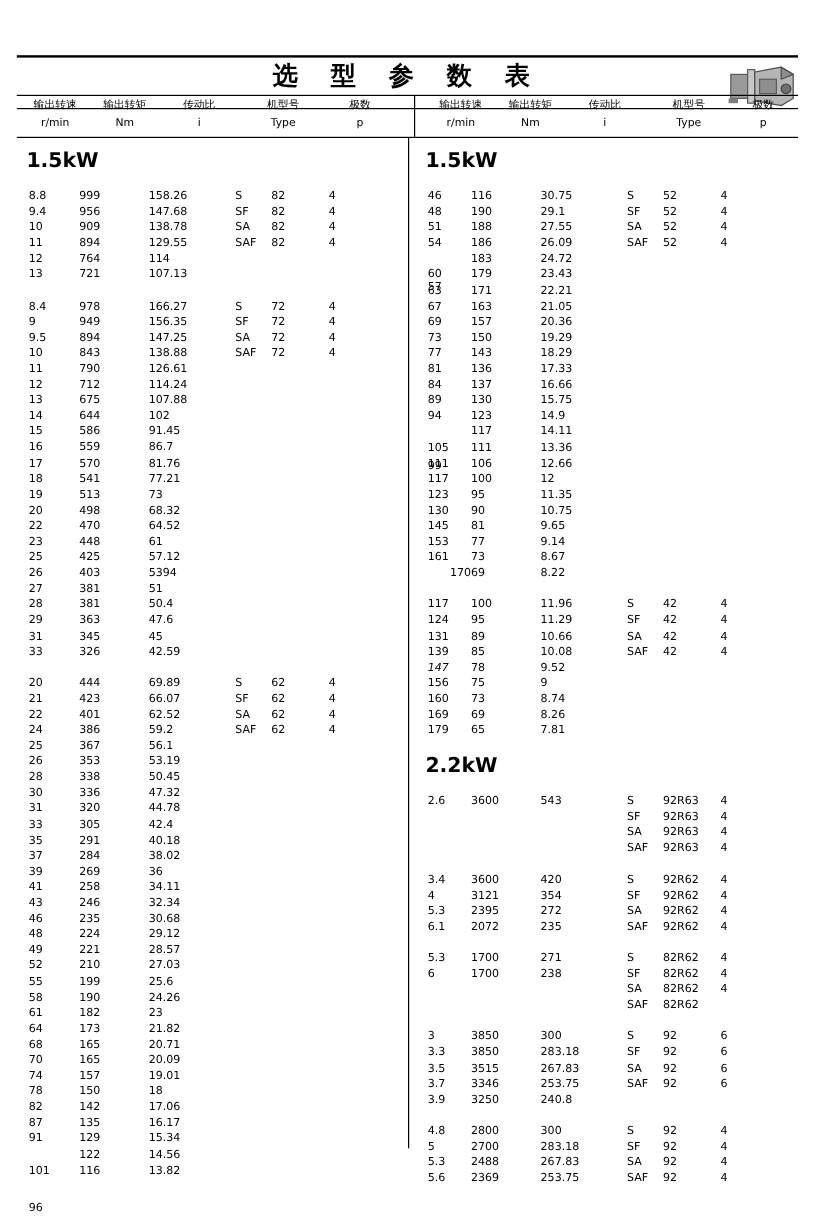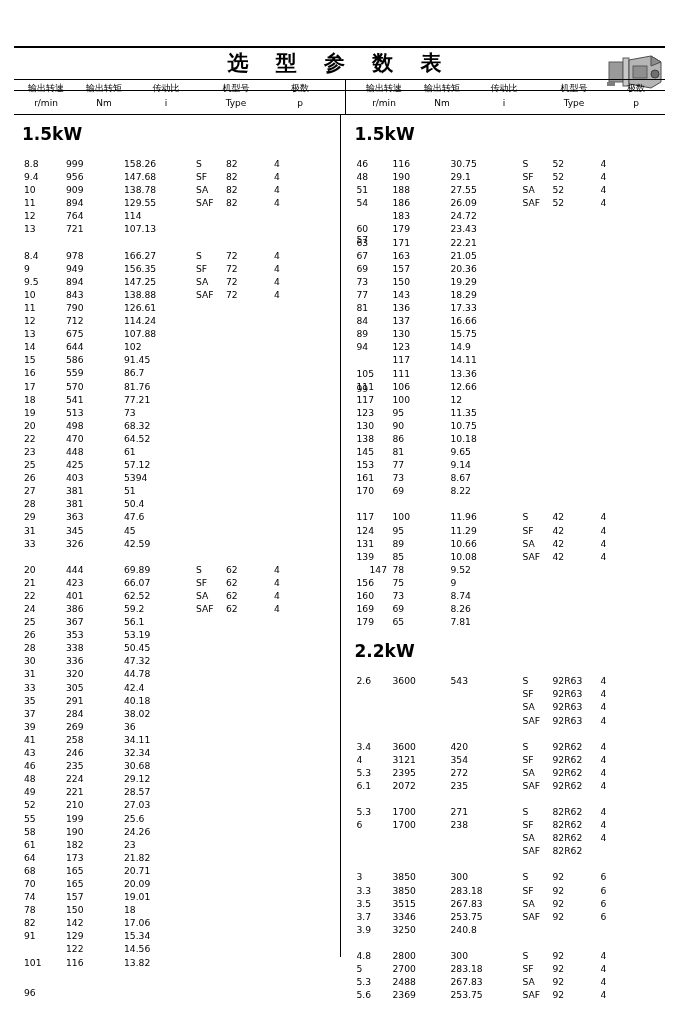--- a/index.html
+++ b/index.html
@@ -650,20 +650,28 @@
           </div>
           <div class="row">
             <div class="c0" style="padding-left: 10px;">82</div>
             <div class="c1">142</div>
             <div class="c2">17.06</div>
             <div class="c3"></div>
             <div class="c4"></div>
             <div class="c5"></div>
           </div>
           <div class="row">
+            <div class="c0" style="padding-left: 10px;">87</div>
+            <div class="c1">135</div>
+            <div class="c2">16.17</div>
+            <div class="c3"></div>
+            <div class="c4"></div>
+            <div class="c5"></div>
+          </div>
+          <div class="row">
             <div class="c0" style="padding-left: 10px;">91</div>
             <div class="c1">129</div>
             <div class="c2">15.34</div>
             <div class="c3"></div>
             <div class="c4"></div>
             <div class="c5"></div>
           </div>
           <div class="row">
             <div class="c0" style="padding-left: 10px; margin-top: 44px;">96</div>
             <div class="c1">122</div>
@@ -849,28 +857,20 @@
           </div>
           <div class="row">
             <div class="c0" style="padding-left: 16px;">130</div>
             <div class="c1">90</div>
             <div class="c2">10.75</div>
             <div class="c3"></div>
             <div class="c4"></div>
             <div class="c5"></div>
           </div>
           <div class="row">
-            <div class="c0" style="padding-left: 16px;">138</div>
-            <div class="c1">86</div>
-            <div class="c2">10.18</div>
-            <div class="c3"></div>
-            <div class="c4"></div>
-            <div class="c5"></div>
-          </div>
-          <div class="row">
             <div class="c0" style="padding-left: 16px;">145</div>
             <div class="c1">81</div>
             <div class="c2">9.65</div>
             <div class="c3"></div>
             <div class="c4"></div>
             <div class="c5"></div>
           </div>
           <div class="row">
             <div class="c0" style="padding-left: 16px;">153</div>
             <div class="c1">77</div>
@@ -881,21 +881,21 @@
           </div>
           <div class="row">
             <div class="c0" style="padding-left: 16px;">161</div>
             <div class="c1">73</div>
             <div class="c2">8.67</div>
             <div class="c3"></div>
             <div class="c4"></div>
             <div class="c5"></div>
           </div>
           <div class="row">
-            <div class="c0" style="padding-left: 16px;">170</div>
+            <div class="c0" style="padding-left: 16px; text-align: right;">170</div>
             <div class="c1">69</div>
             <div class="c2">8.22</div>
             <div class="c3"></div>
             <div class="c4"></div>
             <div class="c5"></div>
           </div>
           <div class="gap"></div>
           <div class="row">
             <div class="c0" style="padding-left: 16px;">117</div>
             <div class="c1">100</div>
@@ -922,21 +922,21 @@
           </div>
           <div class="row">
             <div class="c0" style="padding-left: 16px;">139</div>
             <div class="c1">85</div>
             <div class="c2">10.08</div>
             <div class="c3">SAF</div>
             <div class="c4">42</div>
             <div class="c5">4</div>
           </div>
           <div class="row">
-            <div class="c0" style="padding-left: 29px;">147</div>
+            <div class="c0" style="padding-left: 16px; font-style: italic;">147</div>
             <div class="c1">78</div>
             <div class="c2">9.52</div>
             <div class="c3"></div>
             <div class="c4"></div>
             <div class="c5"></div>
           </div>
           <div class="row">
             <div class="c0" style="padding-left: 16px;">156</div>
             <div class="c1">75</div>
             <div class="c2">9</div>

